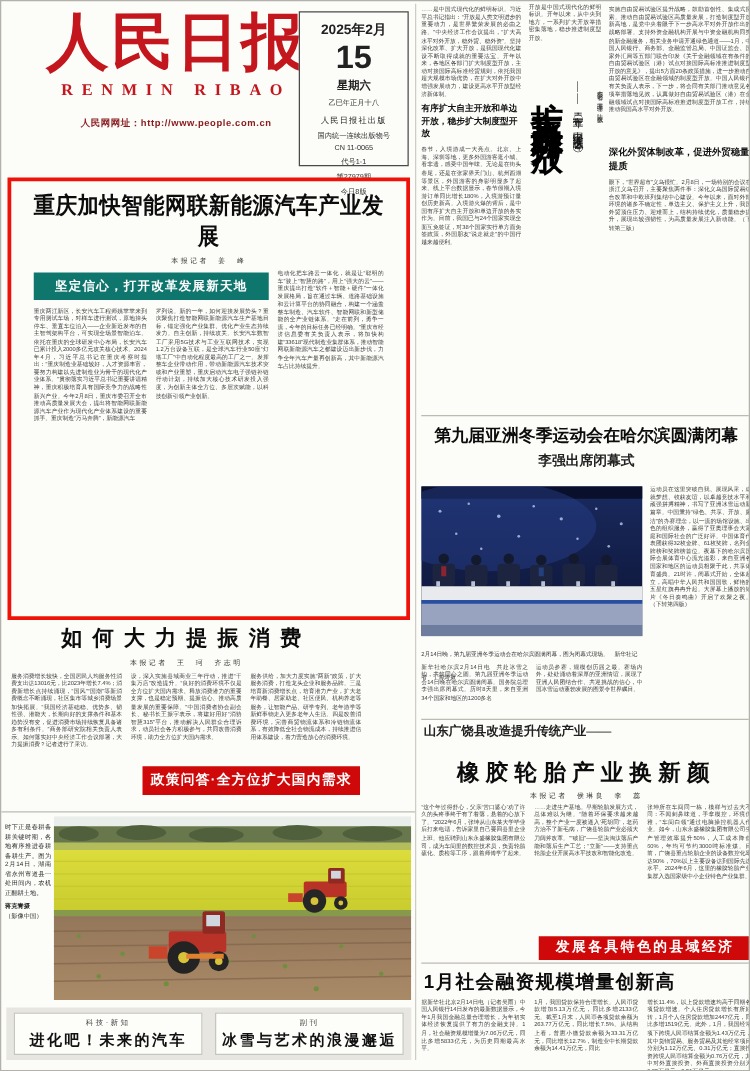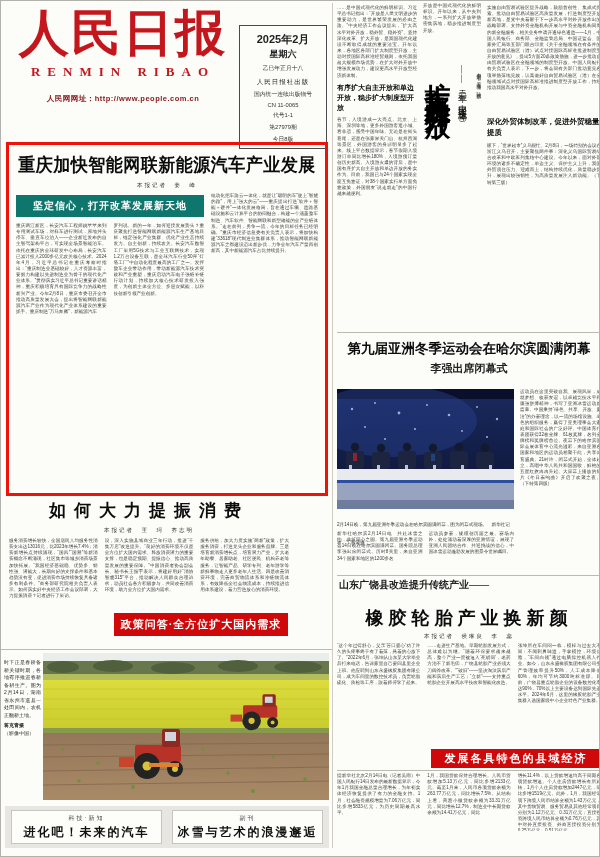--- a/index.html
+++ b/index.html
@@ -22,21 +22,21 @@
 
   
   .datebox{border:1px solid #4a4a4a;text-align:center;padding-top:6px;background:#fcfcf9;}
   .db-month{font-size:11px;font-weight:bold;}
   .db-day{font-size:26px;font-weight:bold;line-height:1.15;}
   .db-week{font-size:9px;font-weight:bold;margin-top:1px;}
   .db-sm{font-size:5.8px;margin-top:3px;color:#333;}
   .db-pub{font-size:6.5px;margin-top:5px;letter-spacing:1px;}
 
   
-  .lead{border:3px solid #ee1208;padding:4px 7px;}
+  .lead{border:3px solid #ee1208;padding:4px 18px;}
   .lead-headline{font-size:17px;font-weight:900;text-align:center;color:#0c0c0c;margin-top:5px;letter-spacing:0.5px;transform:scaleY(1.08);}
   .byline{font-size:5.5px;text-align:center;letter-spacing:2px;color:#333;margin:5px 0 4px;}
   .lead-body{display:flex;gap:7px;height:268px;}
   .lead-left{width:188px;}
   .lead-banner{background:#0f766e;color:#fff;font-size:10px;font-weight:bold;text-align:center;padding:4px 4px;letter-spacing:1px;margin:2px 0 6px;}
   .lead-cols{display:flex;gap:7px;height:232px;}
   .lead-cols .t{flex:1;height:100%;}
   .lead-right{flex:1;height:100%;}
 
   
@@ -75,28 +75,29 @@
   .tire-cols .t{flex:1;}
 
   
   .fin-headline{font-size:15px;font-weight:900;color:#0c0c0c;margin:3px 0 4px 2px;letter-spacing:1px;}
 </style>
 </head>
 <body>
 
 <div class="page">
 
-  <div class="abs" style="left:14px;top:6px;width:216px;">
+  <div class="abs" style="left:32px;top:6px;width:216px;">
     <div class="mast-title serif">人民日报</div>
     <div class="mast-latin serif">RENMIN RIBAO</div>
     <div class="mast-url">人民网网址：http://www.people.com.cn</div>
   </div>
 
-  <div class="abs datebox" style="left:238px;top:24px;width:88px;height:124px;">
+  <div class="abs datebox" style="left:238px;top:8px;width:88px;height:124px;">
     <div class="db-month">2025年2月</div>
+    <div class="db-day">15</div>
     <div class="db-week">星期六</div>
     <div class="db-sm">乙巳年正月十八</div>
     <div class="db-pub">人民日报社出版</div>
     <div class="db-sm">国内统一连续出版物号</div>
     <div class="db-sm">CN 11-0065</div>
     <div class="db-sm">代号1-1</div>
     <div class="db-sm">第27979期</div>
     <div class="db-sm">今日8版</div>
   </div>
 
@@ -332,20 +333,21 @@
     <div class="tire-cols">
       <div class="t" style="height:112px;">“这个年过得舒心，父亲‘苦口婆心’劝了许久的头疼事终于有了着落，悬着的心放下了。”2022年6月，张坤从山东某大学毕业后打来电话，告诉家里自己要回县里企业上班。他应聘到山东永盛橡胶集团有限公司，成为车间里的数控技术员，负责轮胎硫化、质检等工序，跟着师傅学了起来。</div>
       <div class="t" style="height:112px;">……走进生产基地。早期轮胎发展方式，总体难以为继。“随着环保要求越来越高，整个产业一度被逼入‘死胡同’，老药方治不了新毛病，广饶县轮胎产业必须大刀阔斧改革。”“破旧”——坚决淘汰落后产能和落后生产工艺；“立新”——支持重点轮胎企业开展高水平技改和智能化改造。</div>
       <div class="t" style="height:92px;">张坤所在车间同一栋，模样与过去大不同：不闻刺鼻味道，手拿模控，环境优雅，“车间白领”通过电脑操控机器人作业。如今，山东永盛橡胶集团有限公司生产管理效率提升50%，人工成本降低60%，年均可节约3000吨标准煤。目前，广饶县重点轮胎企业的设备数控化率达90%，70%以上主要设备达到国际先进水平。2024年6月，这里的橡胶轮胎产业集群入选国家级中小企业特色产业集群。</div>
     </div>
   </div>
   <div class="abs red-banner" style="left:430px;top:748px;width:170px;height:19px;line-height:19px;font-size:11px;letter-spacing:2px;">发展各具特色的县域经济</div>
 
   <div class="abs hr" style="left:336px;top:769px;width:264px;"></div>
   <div class="abs" style="left:336px;top:772px;width:264px;height:83px;overflow:hidden;">
+    <div class="fin-headline">1月社会融资规模增量创新高</div>
     <div class="two-cols" style="height:58px;gap:7px;">
       <div class="t">据新华社北京2月14日电（记者吴雨）中国人民银行14日发布的最新数据显示，今年1月我国金融总量合理增长，为年初实体经济恢复提供了有力的金融支持。1月，社会融资规模增量为7.06万亿元，同比多增5833亿元，为历史同期最高水平。</div>
       <div class="t">1月，我国贷款保持合理增长。人民币贷款增加5.13万亿元，同比多增2133亿元。截至1月末，人民币各项贷款余额为263.77万亿元，同比增长7.5%。从结构上看，普惠小微贷款余额为33.31万亿元，同比增长12.7%，制造业中长期贷款余额为14.41万亿元，同比</div>
       <div class="t">增长11.4%，以上贷款增速均高于同期各项贷款增速。个人住房贷款增长有所好转，1月个人住房贷款增加2447亿元，同比多增1519亿元。此外，1月，我国经常项下跨境人民币结算金额为1.43万亿元，其中货物贸易、服务贸易及其他经常项目分别为1.12万亿元、0.31万亿元；直接投资跨境人民币结算金额为0.76万亿元，其中对外直接投资、外商直接投资分别为0.25万亿元、0.51万亿元。</div>
     </div>
   </div>
 
 </div>
 
 </body></html>

